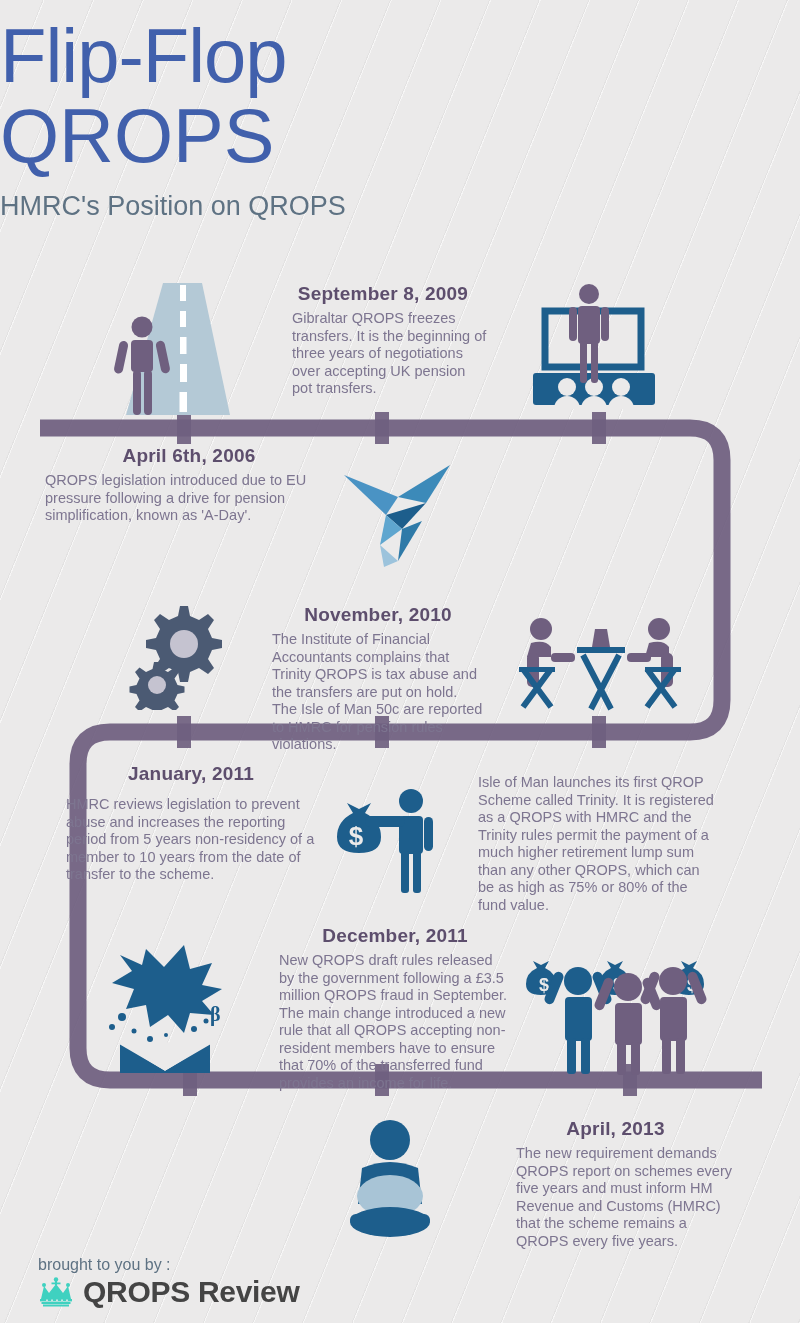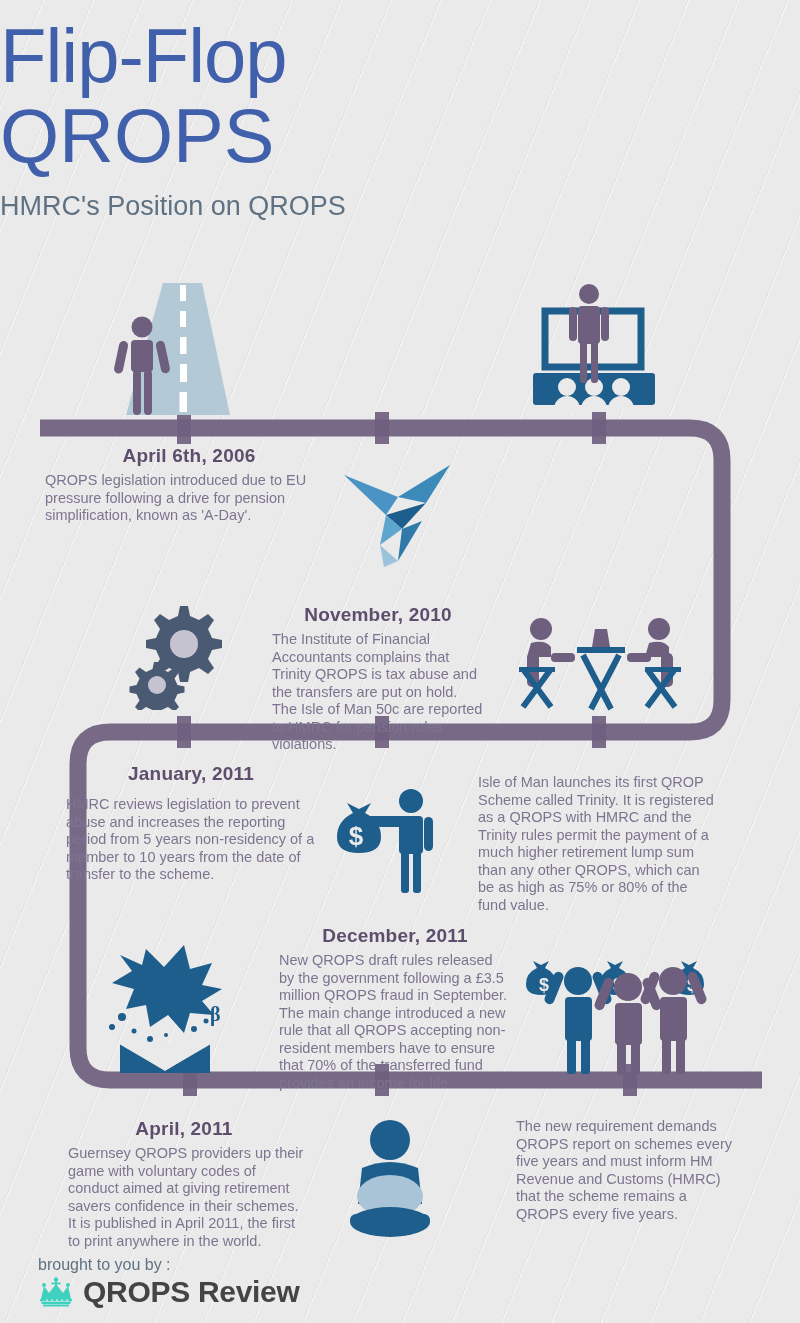--- a/index.html
+++ b/index.html
@@ -290,20 +290,24 @@
   <svg class="illo" style="left:330px; top:1118px;" width="120" height="125" viewBox="0 0 120 125">
     <g>
       <circle cx="60" cy="22" r="20" fill="#1d5e8c"></circle>
       <path d="M32 50 q28 -12 56 0 l4 36 -64 0 z" fill="#1d5e8c"></path>
       <ellipse cx="60" cy="78" rx="33" ry="21" fill="#a8c4d6"></ellipse>
       <ellipse cx="60" cy="104" rx="40" ry="15" fill="#1d5e8c"></ellipse>
       <rect x="20" y="96" width="80" height="12" rx="6" fill="#1d5e8c"></rect>
     </g>
   </svg>
 
+  <div class="event" style="left:278px; top:283px; width:210px;">
+    <div class="date">September 8, 2009</div>
+    <div class="body" style="padding-left:14px;">Gibraltar QROPS freezes transfers. It is the beginning of three years of negotiations over accepting UK pension pot transfers.</div>
+  </div>
 
   <div class="event" style="left:45px; top:445px; width:288px;">
     <div class="date">April 6th, 2006</div>
     <div class="body">QROPS legislation introduced due to EU pressure following a drive for pension simplification, known as 'A-Day'.</div>
   </div>
 
 
   <div class="event" style="left:272px; top:604px; width:212px;">
     <div class="date">November, 2010</div>
     <div class="body">The Institute of Financial Accountants complains that Trinity QROPS is tax abuse and the transfers are put on hold. The Isle of Man 50c are reported to HMRC for pension rules violations.</div>
@@ -316,26 +320,23 @@
 
   <div class="event" style="left:478px; top:763px; width:240px;">
     <div class="body" style="margin-top:11px;">Isle of Man launches its first QROP Scheme called Trinity. It is registered as a QROPS with HMRC and the Trinity rules permit the payment of a much higher retirement lump sum than any other QROPS, which can be as high as 75% or 80% of the fund value.</div>
   </div>
 
   <div class="event" style="left:279px; top:925px; width:232px;">
     <div class="date">December, 2011</div>
     <div class="body">New QROPS draft rules released by the government following a £3.5 million QROPS fraud in September. The main change introduced a new rule that all QROPS accepting non-resident members have to ensure that 70% of the transferred fund provides an income for life.</div>
   </div>
 
-  <div class="event" style="left:58px; top:1118px; width:252px;">
-    <div class="date">April, 2011</div>
-    <div class="body" style="padding-left:10px;">Guernsey QROPS providers up their game with voluntary codes of conduct aimed at giving retirement savers confidence in their schemes. It is published in April 2011, the first to print anywhere in the world.</div>
-  </div>
 
   <div class="event" style="left:498px; top:1118px; width:235px;">
+    <div class="date">April, 2013</div>
     <div class="body" style="padding-left:18px;">The new requirement demands QROPS report on schemes every five years and must inform HM Revenue and Customs (HMRC) that the scheme remains a QROPS every five years.</div>
   </div>
 
   <div class="footer">
     <div class="brought">brought to you by :</div>
     <div class="logo-row">
       <svg width="36" height="30" viewBox="0 0 36 30">
         <g fill="#3fd1c0">
           <circle cx="18" cy="2.5" r="2.2"></circle>
           <rect x="17" y="4" width="2" height="4"></rect>

